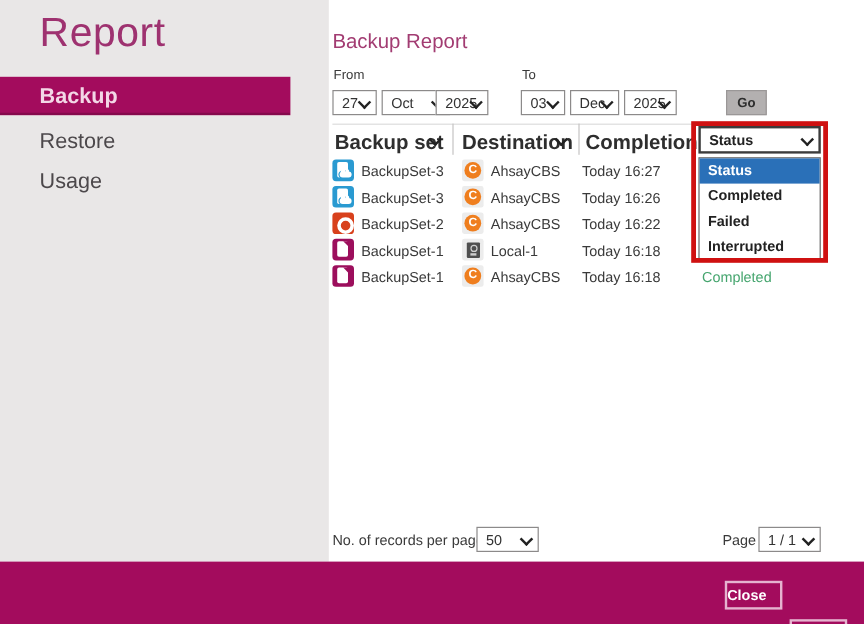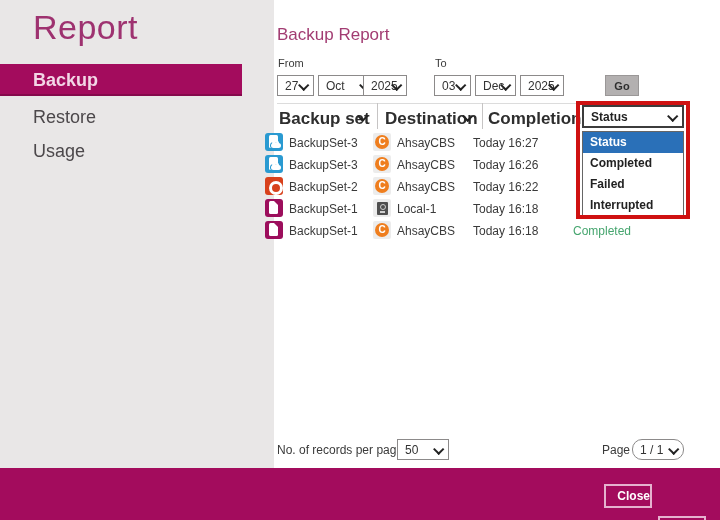--- a/index.html
+++ b/index.html
@@ -21,21 +21,21 @@
   .nav-item.selected{background:#a30c5d;color:#f3d7e6;box-shadow:inset 0 -2px rgba(0,0,0,.18);}
   .nav-backup{top:64px;font-weight:bold;}
   .nav-restore{top:101px;}
   .nav-usage{top:135px;}
 
   
   .footer-bar{left:0;top:468px;width:720px;height:52px;background:#a30c5d;}
   .footer-btn{position:absolute;top:16px;height:20px;box-sizing:content-box;
     border:2px solid #e5b3cf;background:transparent;color:#ffffff;
     font-family:"Liberation Sans",sans-serif;font-size:12px;font-weight:bold;
-    line-height:20px;text-align:right;cursor:pointer;padding:0;}
+    line-height:20px;text-align:left;cursor:pointer;padding:0;}
   .btn-close{left:604px;width:44px;}
   .btn-help{left:658px;width:44px;margin-top:32px;}
 
   
   .main-heading{left:277px;top:25px;font-size:17px;color:#a23c72;}
   .filter-label{top:57px;font-size:11px;color:#3a3a3a;}
   .lbl-from{left:278px;} .lbl-to{left:435px;}
 
   .sel{position:absolute;height:21px;background:#fff;border:1px solid #8c8a8a;
     box-sizing:border-box;font-size:12px;color:#333;display:flex;align-items:center;
@@ -63,21 +63,21 @@
 
   
   .status-select{left:582px;top:105px;width:102px;height:23px;border:2px solid #3c3c3c;font-weight:bold;color:#222;}
   .status-list{left:582px;top:131px;width:102px;background:#fff;border:1px solid #666;box-sizing:border-box;z-index:5;}
   .status-opt{height:21px;line-height:21px;padding-left:7px;font-size:12px;font-weight:bold;color:#222;cursor:pointer;}
   .status-opt.hl{background:#2a70b8;color:#ffffff;}
   .annotation-red{left:576px;top:101px;width:114px;height:118px;border:4px solid #cf1111;
     box-sizing:border-box;z-index:9;pointer-events:none;}
 
   
-  .rows{left:265px;top:132px;width:420px;}
+  .rows{left:277px;top:132px;width:420px;}
   .trow{position:relative;height:22px;cursor:pointer;}
   .cell-text{position:absolute;top:4px;font-size:12px;color:#3a3a3a;}
   .t-set{left:24px;} .t-dest{left:132px;} .t-comp{left:208px;}
   .t-status{left:308px;color:#45a56e;}
 
   .seticon{position:absolute;left:0;top:1px;width:18px;height:18px;border-radius:3px;}
   .ic-cloudfile{background:#2a9ad1;}
   .ic-office{background:#d8411c;}
   .ic-file{background:#9c0e5c;}
   .page-shape{position:absolute;left:4px;top:2px;width:9px;height:13px;background:#fff;border-radius:1.5px;}
@@ -93,21 +93,21 @@
   .cbs-circle{width:14px;height:14px;border-radius:50%;background:#ef7e1e;color:#fff;
     font-size:10px;font-weight:bold;display:flex;align-items:center;justify-content:center;line-height:1;}
   .local-box{position:relative;width:11px;height:13px;background:#4f4f4f;border-radius:1px;}
   .local-box::before{content:"";position:absolute;left:3px;top:2px;width:4px;height:4px;border:1px solid #cfcfcf;border-radius:50%;}
   .local-box::after{content:"";position:absolute;left:3px;bottom:2px;width:5px;height:2px;background:#cfcfcf;}
 
   
   .records-label{left:277px;top:443px;font-size:12px;color:#3a3a3a;}
   .sel-records{left:397px;top:439px;width:52px;}
   .page-label{left:602px;top:443px;font-size:12px;color:#3a3a3a;}
-  .sel-page{left:632px;top:439px;width:52px;border-radius:10px;}
+  .sel-page{left:632px;top:439px;width:52px;}
 </style>
 </head>
 <body>
 
 <div class="abs artifact-bar"></div>
 
 <div class="abs sidebar">
   <div class="abs app-title">Report</div>
   <div class="abs nav-item nav-backup selected">
     <span>Backup</span>

